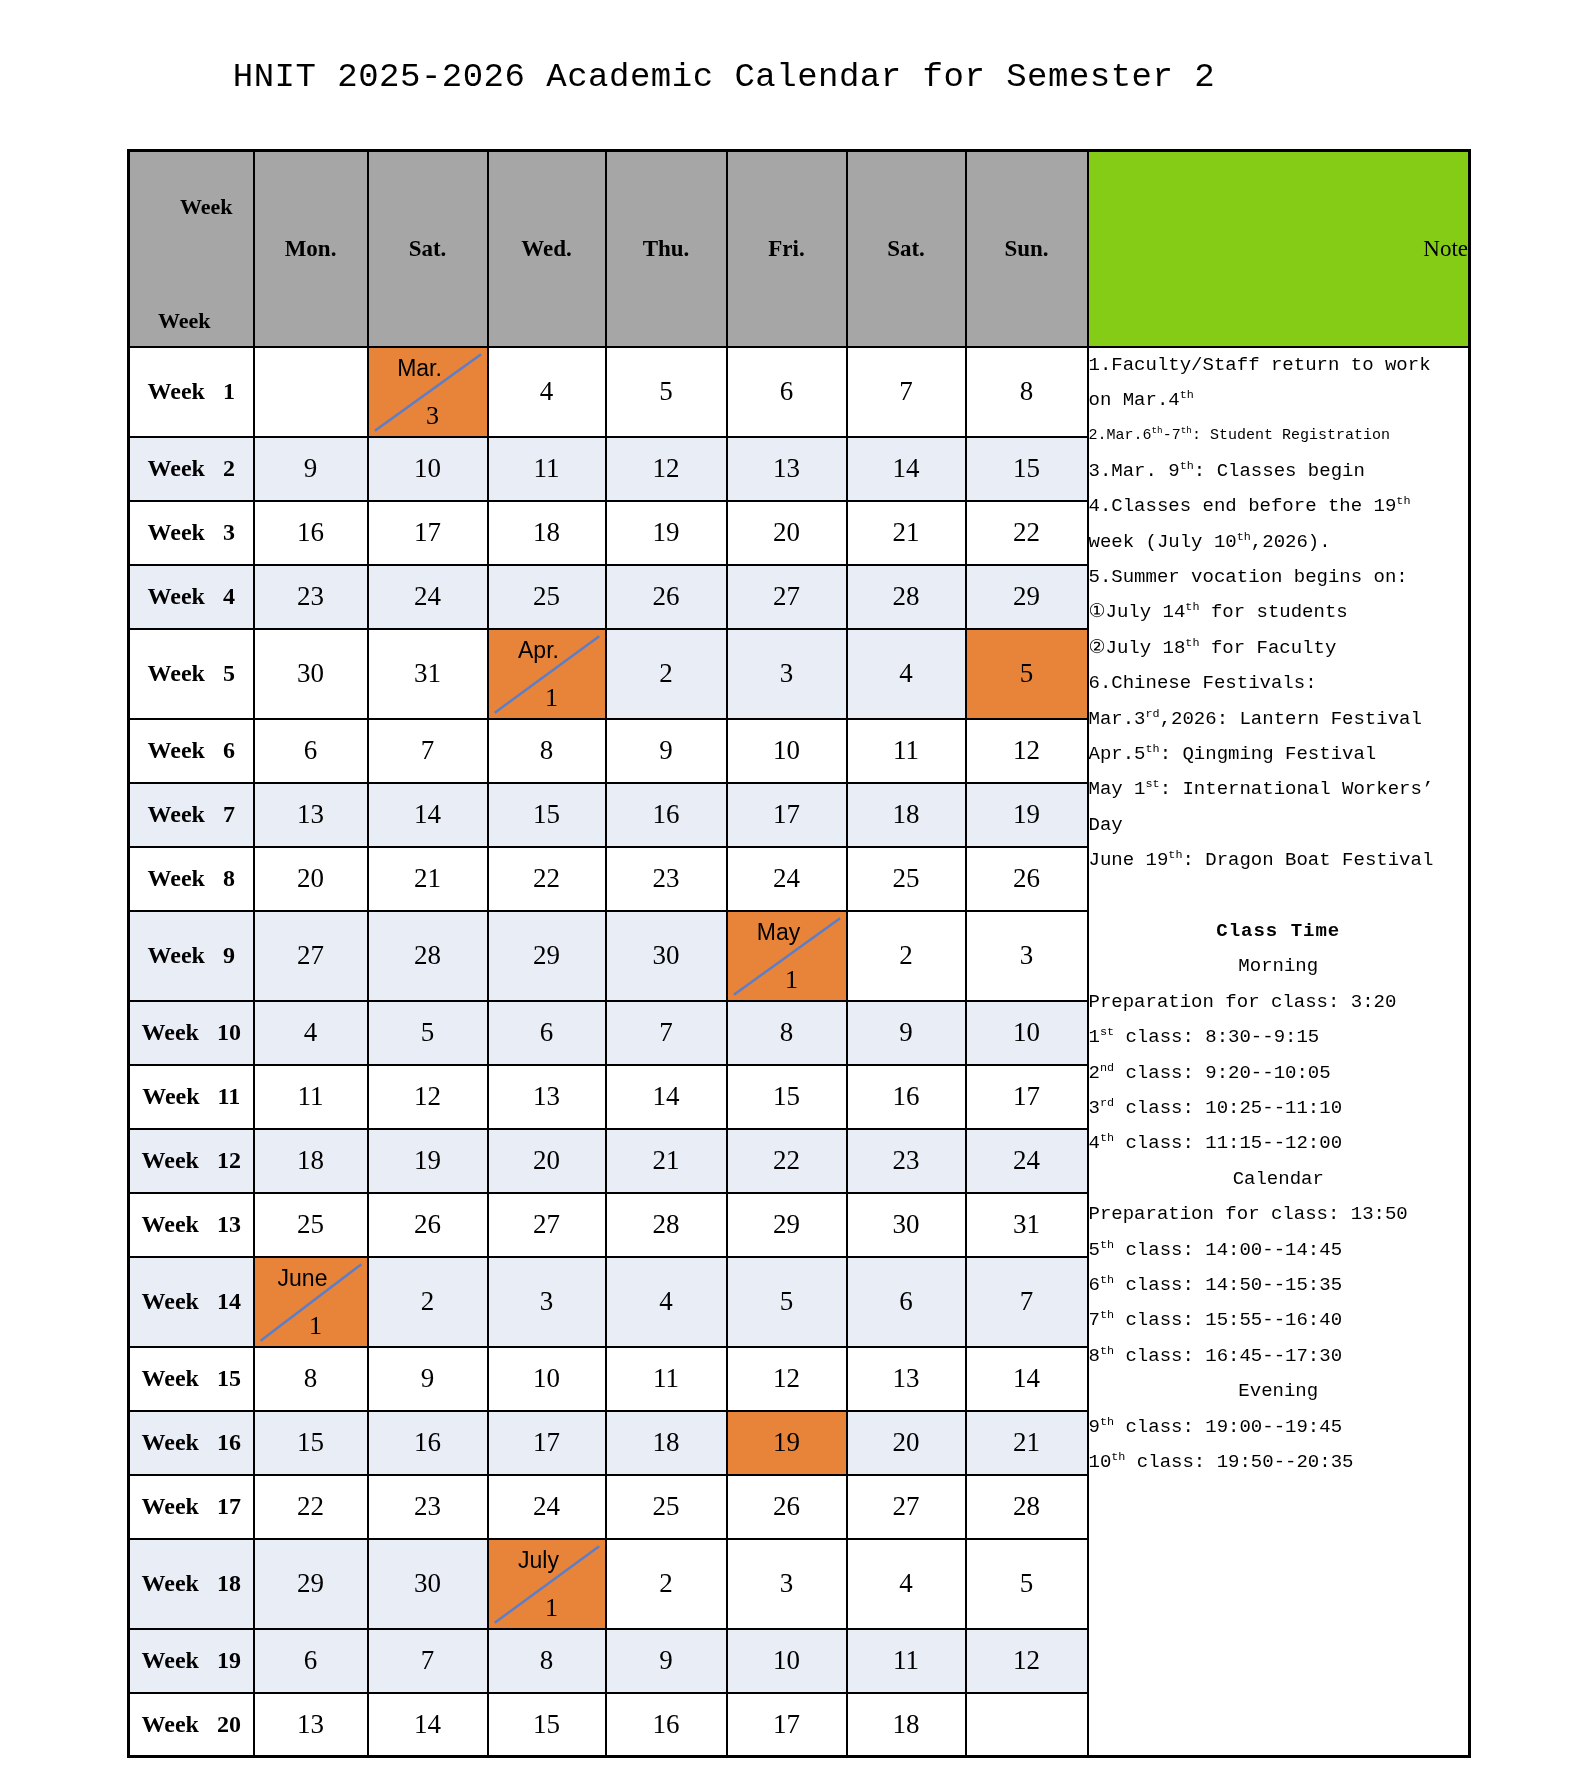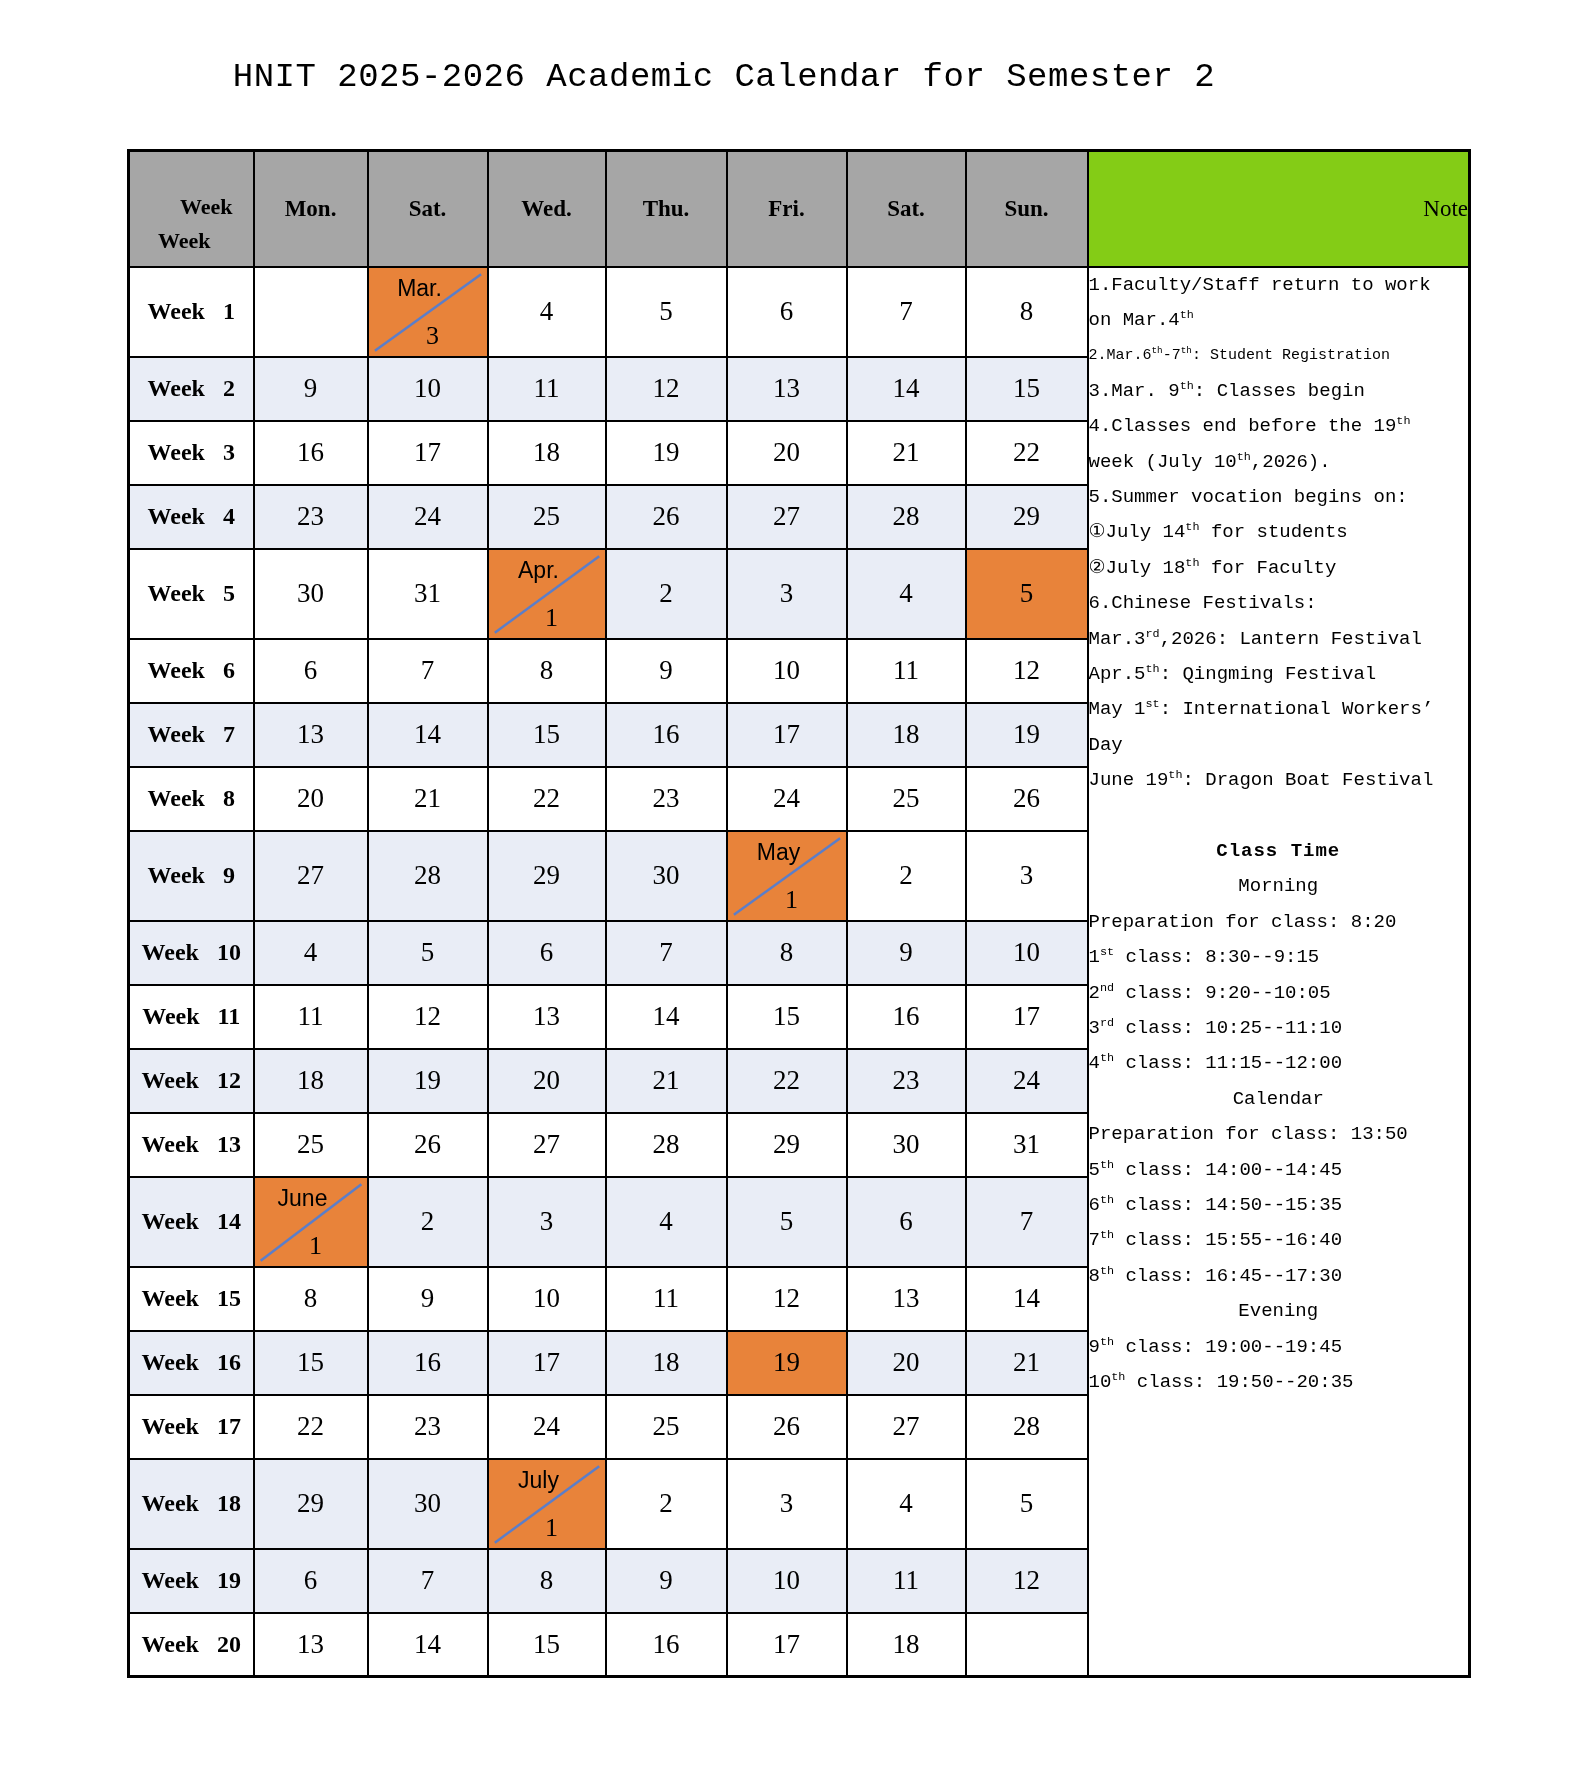--- a/index.html
+++ b/index.html
@@ -10,21 +10,21 @@
   .title{
     position:absolute;top:58px;left:3px;width:1442px;text-align:center;
     font-family:Liberation Mono, monospace;font-size:34px;letter-spacing:0.5px;
   }
   table.cal{
     position:absolute;left:127px;top:149px;
     border-collapse:collapse;table-layout:fixed;
     border:3px solid var(--border);
   }
   .cal th,.cal td{border:2px solid var(--border);padding:0;}
-  .cal thead tr{height:116px;}
+  .cal thead tr{height:196px;}
   tr.row-normal{height:64px;}
   tr.row-tall{height:90px;}
   .head{
     background:var(--gray);font-weight:bold;font-size:23px;
     text-align:center;vertical-align:middle;
   }
   .note-header{background:#84cc16;font-weight:normal;font-size:23px;text-align:right;vertical-align:middle;}
   .corner{position:relative;}
   .corner-top{position:absolute;top:42px;left:0;right:20px;text-align:right;font-size:22px;font-weight:bold;}
   .corner-bottom{position:absolute;bottom:12px;left:28px;font-size:22px;font-weight:bold;}
@@ -129,21 +129,21 @@
           <div class="note-line">②July 18<sup>th</sup> for Faculty</div>
           <div class="note-line">6.Chinese Festivals:</div>
           <div class="note-line">Mar.3<sup>rd</sup>,2026: Lantern Festival</div>
           <div class="note-line">Apr.5<sup>th</sup>: Qingming Festival</div>
           <div class="note-line">May 1<sup>st</sup>: International Workers’</div>
           <div class="note-line">Day</div>
           <div class="note-line">June 19<sup>th</sup>: Dragon Boat Festival</div>
           <div class="note-line"></div>
           <div class="note-line center bold">Class Time</div>
           <div class="note-line center">Morning</div>
-          <div class="note-line">Preparation for class: 8:20</div>
+          <div class="note-line">Preparation for class: 3:20</div>
           <div class="note-line">1<sup>st</sup> class: 8:30--9:15</div>
           <div class="note-line">2<sup>nd</sup> class: 9:20--10:05</div>
           <div class="note-line">3<sup>rd</sup> class: 10:25--11:10</div>
           <div class="note-line">4<sup>th</sup> class: 11:15--12:00</div>
           <div class="note-line center">Calendar</div>
           <div class="note-line">Preparation for class: 13:50</div>
           <div class="note-line">5<sup>th</sup> class: 14:00--14:45</div>
           <div class="note-line">6<sup>th</sup> class: 14:50--15:35</div>
           <div class="note-line">7<sup>th</sup> class: 15:55--16:40</div>
           <div class="note-line">8<sup>th</sup> class: 16:45--17:30</div>

